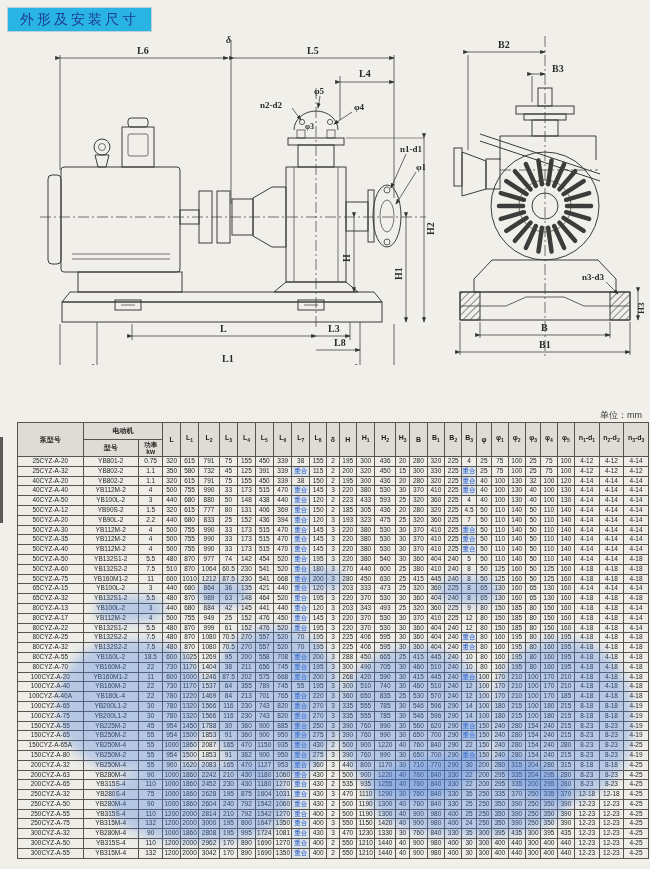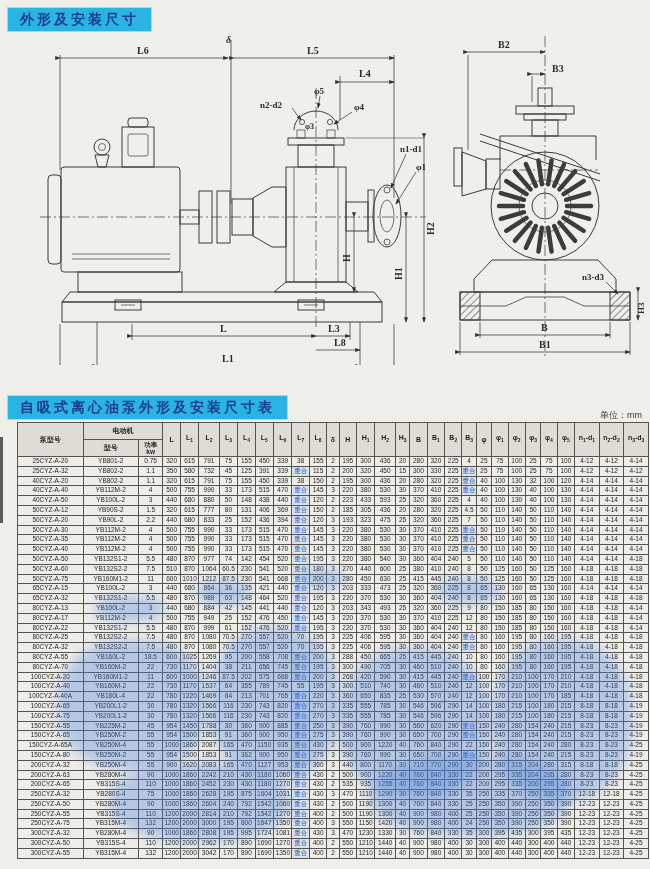--- a/index.html
+++ b/index.html
@@ -1,18 +1,18 @@
 <!DOCTYPE html>
 <html><head>
 <meta charset="utf-8">
 <style>
   html,body{margin:0;padding:0;background:#f1efe9;}
   .page{position:relative;width:650px;height:869px;background:#f1efe9;overflow:hidden;
         font-family:"Liberation Sans",sans-serif;color:#222;}
-  .banner{position:absolute;background:#29b4e4;color:#1d3d90;font-weight:bold;
+  .banner{position:absolute;background:#29b4e4;color:#1d3d90;font-weight:normal;
           font-size:14px;line-height:18px;padding:2px 12px 3px 12px;letter-spacing:3px;
           box-shadow:0 0 0 1px rgba(30,120,160,.25);}
   .banner1{left:8px;top:8px;}
   .banner2{left:8px;top:396px;}
   .unit-note{position:absolute;right:8px;top:409px;font-size:9px;color:#333;}
   .drawings{position:absolute;left:0;top:30px;width:650px;height:335px;}
   svg text{font-family:"Liberation Serif",serif;font-weight:bold;fill:#2b2b2b;}
   .tbl-wrap{position:absolute;left:17px;top:422px;width:632px;}
   table{border-collapse:collapse;table-layout:fixed;width:632px;background:#eeede7;}
   th,td{border:1px solid #57544d;text-align:center;vertical-align:middle;
@@ -225,21 +225,20 @@
         <text x="50" y="18">B2</text>
         <text x="104" y="42">B3</text>
         <text x="134" y="250" font-size="9">n3-d3</text>
         <text x="196" y="284" font-size="9" transform="rotate(-90 196 284)">H3</text>
         <text x="93" y="301">B</text>
         <text x="91" y="318">B1</text>
       </g>
     </svg>
   </div>
 
-  <div class="banner banner2">自吸式离心油泵外形及安装尺寸表</div>
   <div class="unit-note">单位：mm</div>
 
   <div class="tbl-wrap">
     <table>
       <colgroup>
         <col style="width:64px">
           <col style="width:54px">
           <col style="width:24px">
         <col style="width:17px">
           <col style="width:18px">

